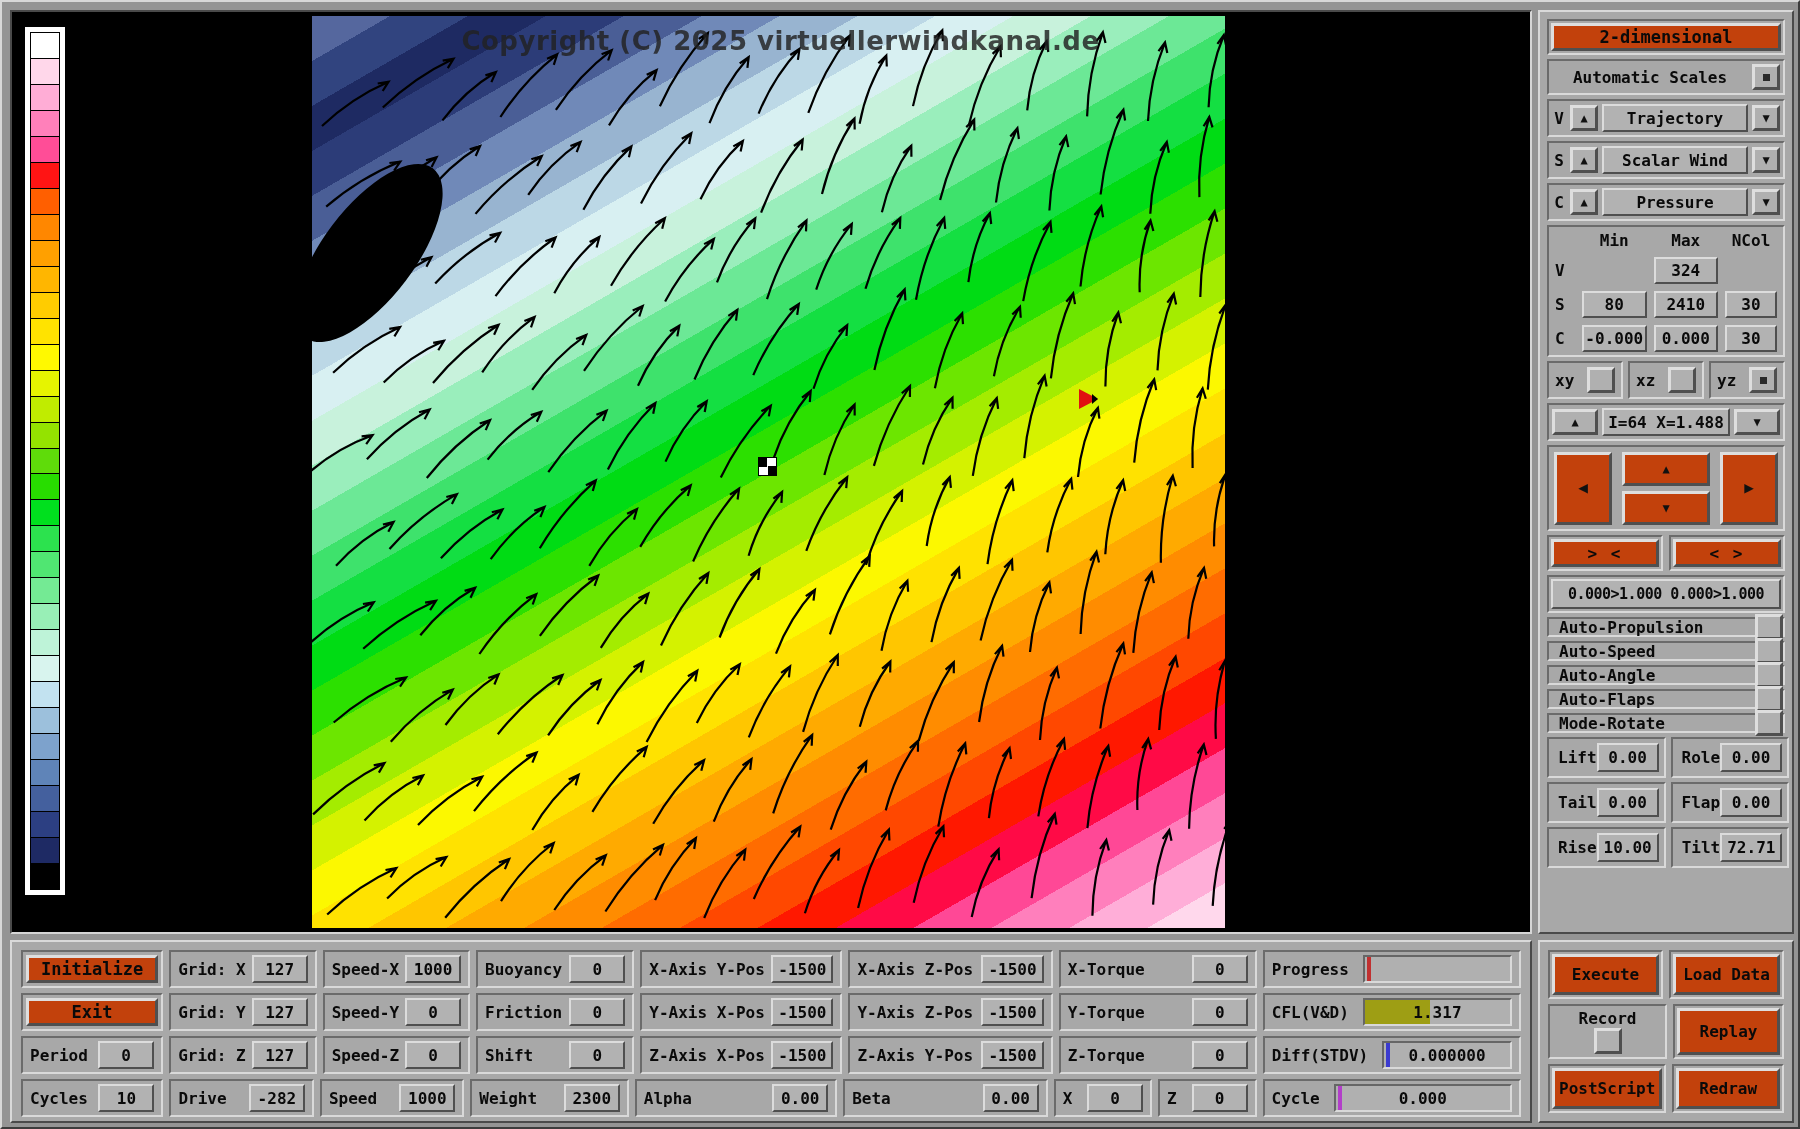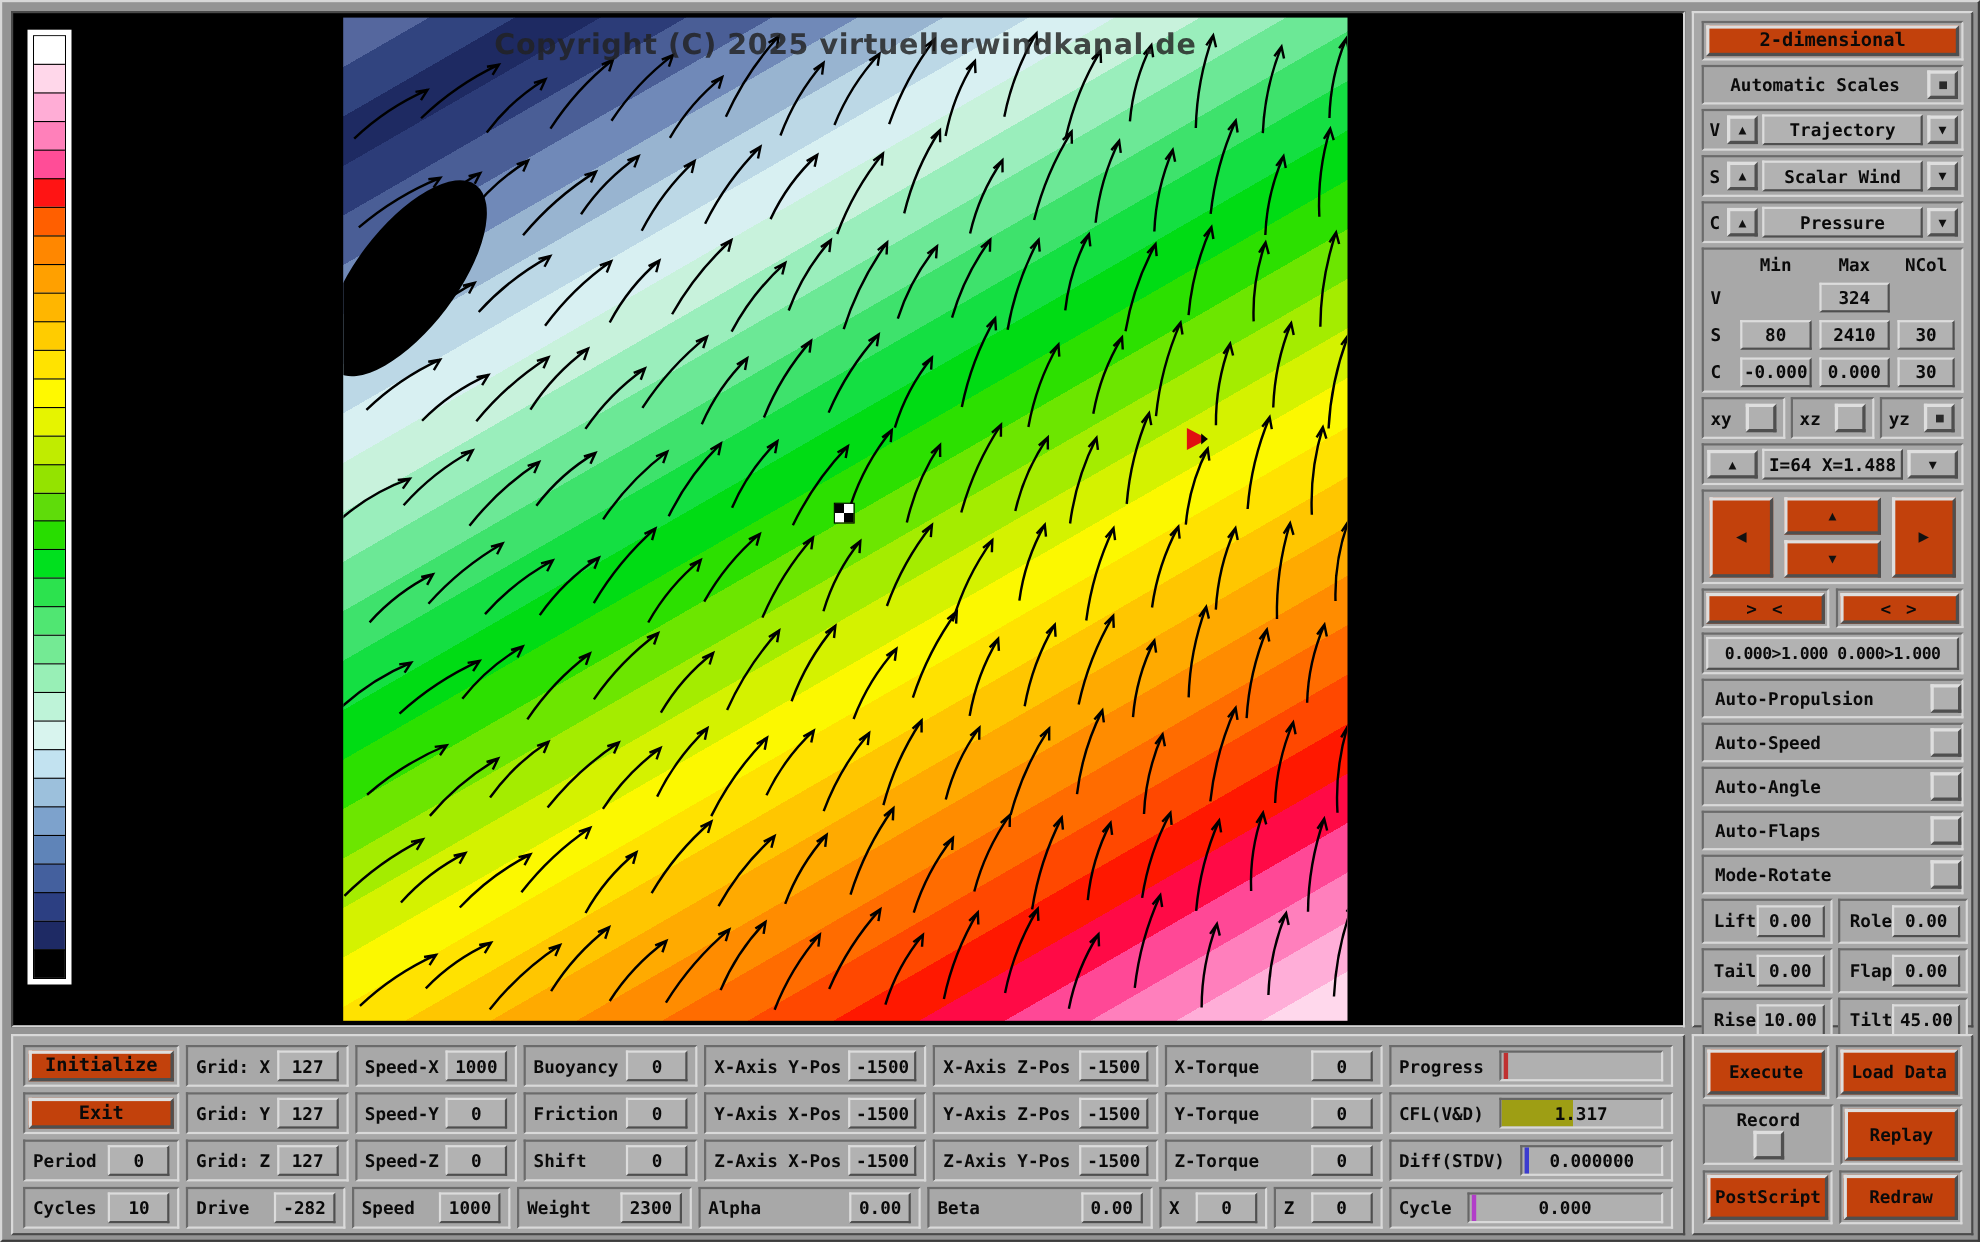--- a/index.html
+++ b/index.html
@@ -61,21 +61,21 @@
     border-top:2px solid #4a4a4a;border-left:2px solid #4a4a4a;
     border-bottom:2px solid #d6d6d6;border-right:2px solid #d6d6d6;
   }
   .colorbar{position:absolute;left:13px;top:15px;width:40px;height:868px;background:#fff;padding:5px;}
   .colorbar-stack{width:100%;height:100%;display:flex;flex-direction:column;border:1px solid #000;}
   .swatch{flex:1;border-top:1px solid #000;}
   .swatch:first-child{border-top:none;}
   .plot{position:absolute;left:300px;top:4px;width:913px;height:912px;overflow:hidden;background:#222;}
   .plot svg{position:absolute;left:0;top:0;}
   .copyright{
-    position:absolute;left:0;top:10px;width:100%;text-align:center;
+    position:absolute;left:12px;top:10px;width:100%;text-align:center;
     font-family:"DejaVu Sans", sans-serif;font-weight:bold;font-size:26px;
     color:#222;opacity:.82;letter-spacing:.5px;pointer-events:none;
   }
   .marker-checker{
     position:absolute;left:447px;top:442px;width:17px;height:17px;outline:1px solid #000;
     background:conic-gradient(#fff 0 25%, #000 0 50%, #fff 0 75%, #000 0 100%);
   }
   
   .right-panel{left:1536px;top:8px;width:256px;height:924px;padding:7px 7px;font-size:16px;}
   .rrow{margin-bottom:4px;}
@@ -87,21 +87,21 @@
   .mm-lbl{font-size:16px;}
   .minmax .valbox{min-width:0;height:27px;padding:1px 2px;}
   .planes{display:flex;gap:5px;margin-bottom:4px;}
   .planes .cellframe{flex:1;justify-content:space-between;padding:3px 6px;height:38px;}
   .navgrid{display:grid;grid-template-columns:58px 1fr 58px;grid-template-rows:34px 34px;gap:5px 10px;width:100%;padding:4px 5px;}
   .nav-tall{grid-row:1 / span 2;height:auto;}
   .zoomrow{display:flex;gap:6px;margin-bottom:4px;}
   .zoomrow .cellframe{flex:1;height:36px;padding:2px;}
   .zoomrow .btn{width:100%;height:100%;font-size:16px;letter-spacing:2px;}
   .rangebox{width:100%;height:100%;font-size:15px;letter-spacing:-0.5px;min-width:0;}
-  .togglerow{height:36px;justify-content:space-between;padding:3px 0 3px 10px;margin-bottom:4px;}
+  .togglerow{height:20px;justify-content:space-between;padding:3px 0 3px 10px;margin-bottom:4px;}
   .pairrow{display:flex;gap:5px;margin-bottom:4px;}
   .pairrow .cellframe{flex:1;height:41px;justify-content:space-between;padding:3px 5px 3px 9px;}
   .pairrow .valbox{min-width:62px;height:29px;}
   
   .bottom-panel{left:8px;top:938px;width:1522px;height:183px;padding:8px 9px;display:flex;flex-direction:column;gap:5px;}
   .brow{display:flex;gap:6px;flex:1;}
   .bcell{padding:3px 7px;justify-content:space-between;gap:6px;flex-grow:1;}
   .bcell .lbl{font-size:16px;white-space:nowrap;}
   .bcell .btn{width:100%;height:100%;}
   .action-panel{left:1536px;top:938px;width:256px;height:183px;padding:8px;display:flex;flex-direction:column;gap:5px;}
@@ -505,21 +505,21 @@
             <div class="valbox">0.00</div>
           </div>
         </div>
         <div class="pairrow">
           <div class="cellframe">
             <span>Rise</span>
             <div class="valbox">10.00</div>
           </div>
           <div class="cellframe">
             <span>Tilt</span>
-            <div class="valbox">45.00</div>
+            <div class="valbox">72.71</div>
           </div>
         </div>
       </div>
   </div>
 
   <div class="panel bottom-panel" id="bottom-panel">
       <div class="brow">
         <div class="cellframe bcell" style="flex-basis: 136px; padding: 3px;">
           <button class="btn">Initialize</button>
         </div>

